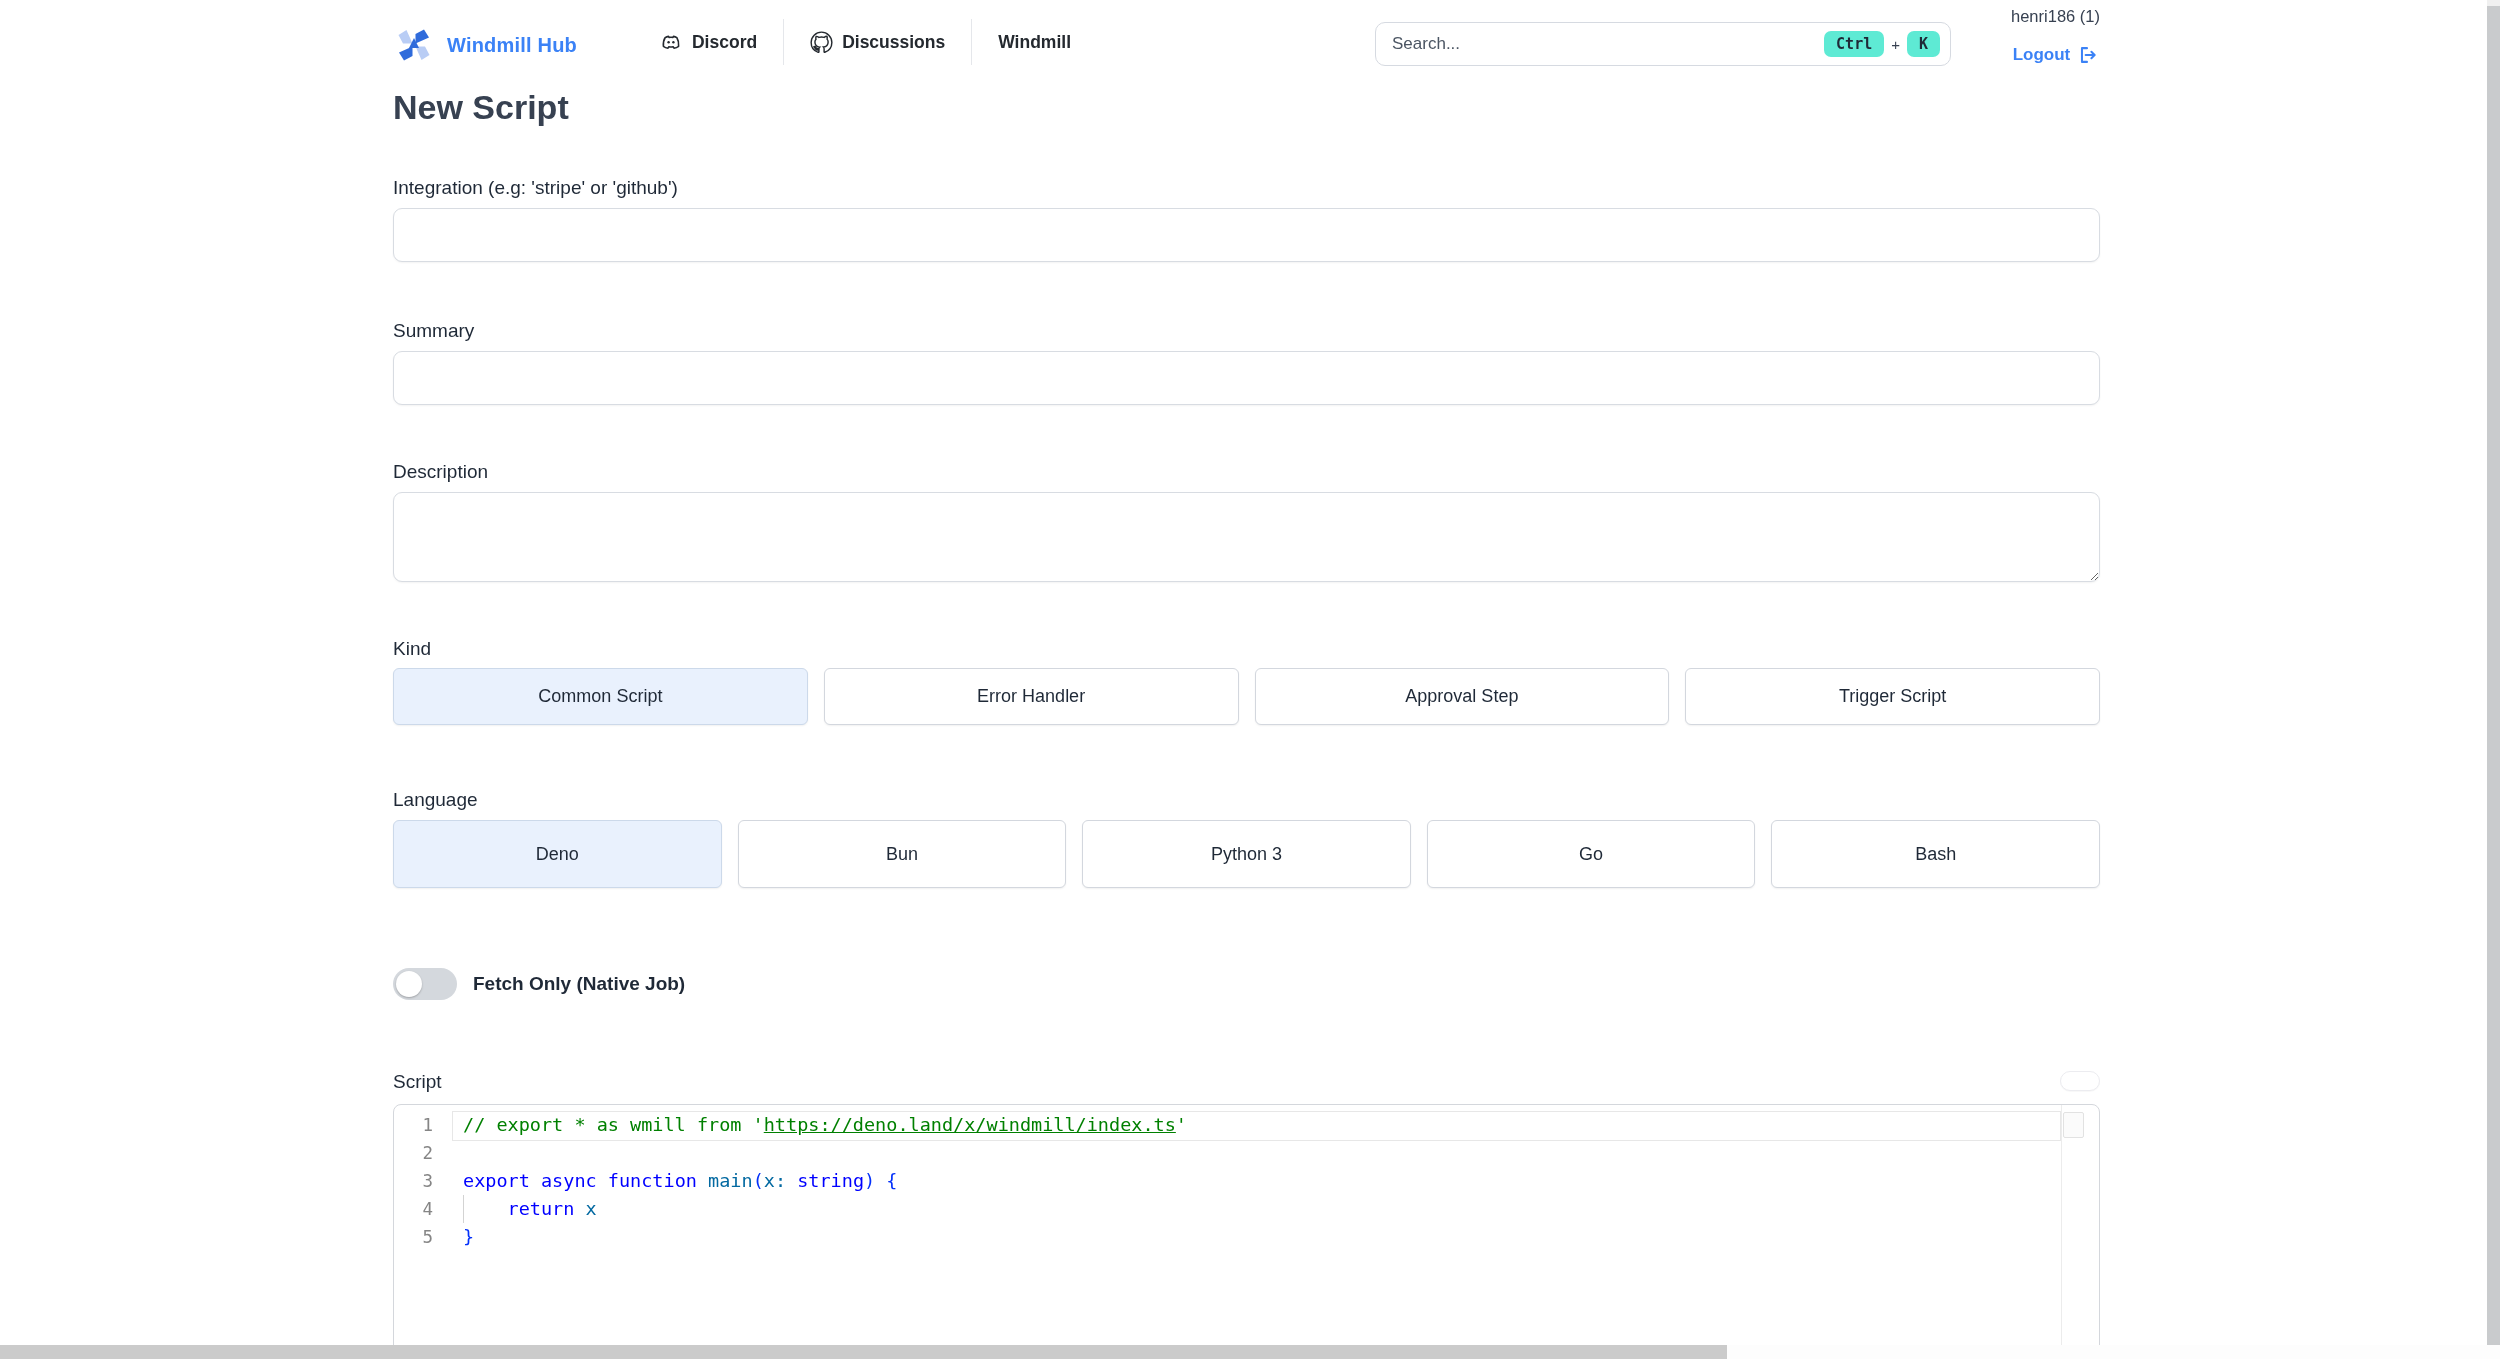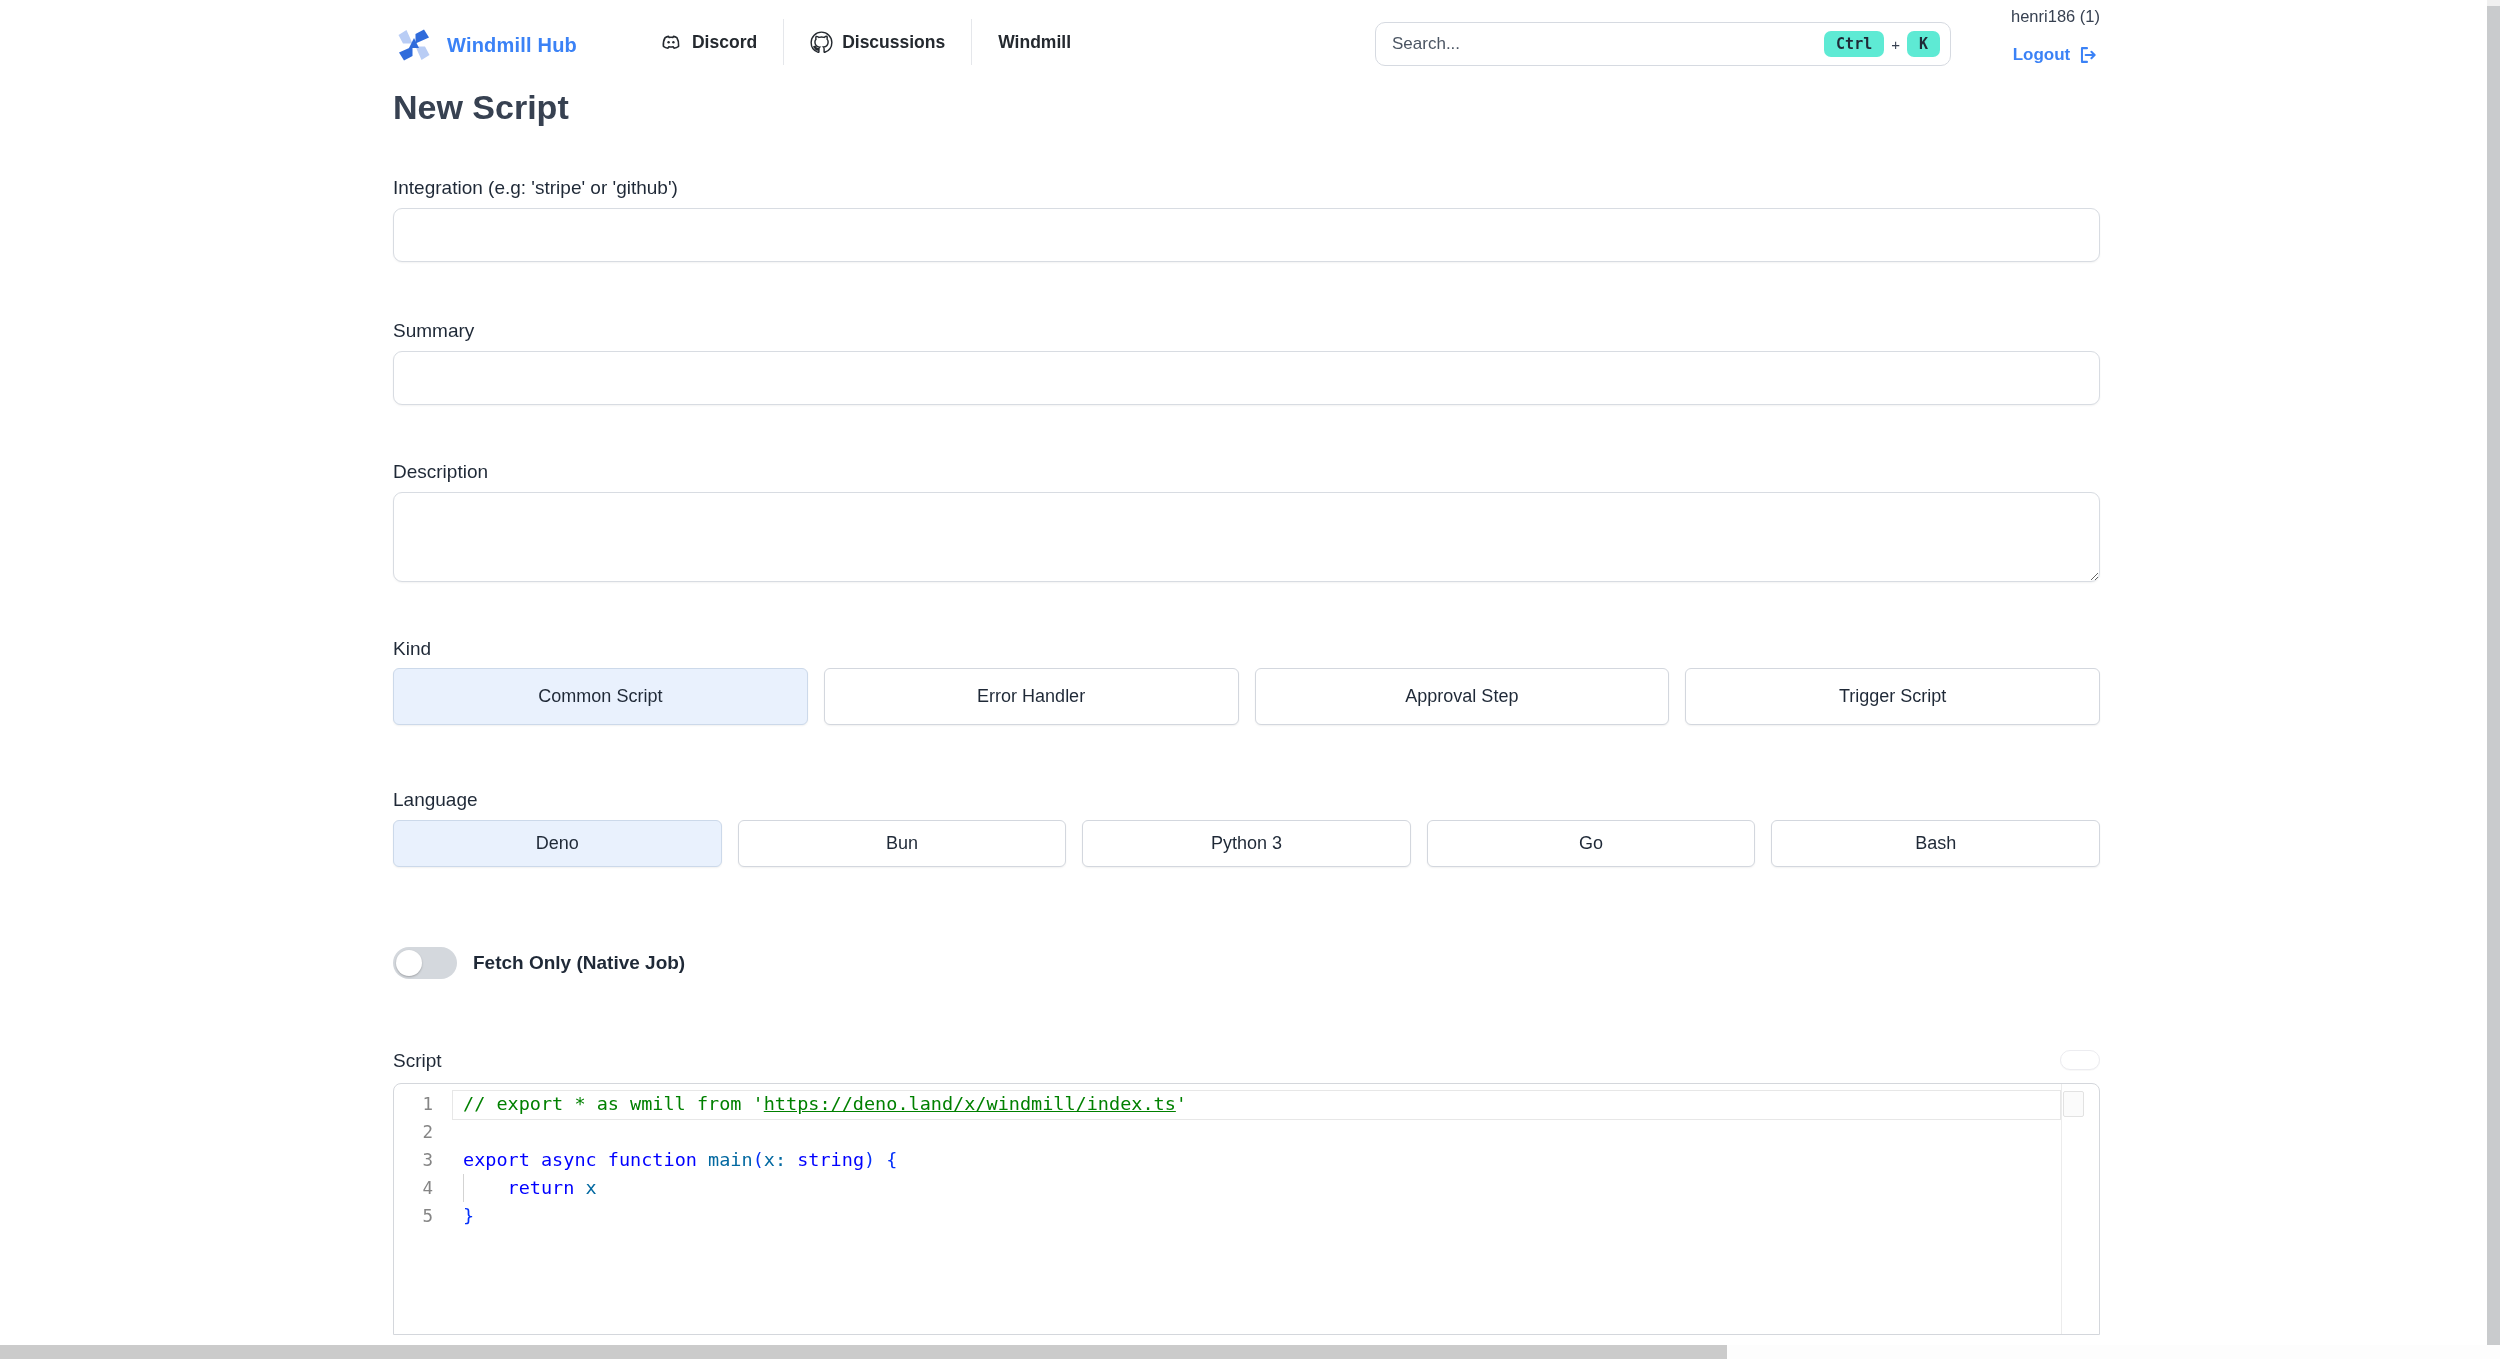--- a/index.html
+++ b/index.html
@@ -40,21 +40,21 @@
                 box-shadow:0 1px 2px rgba(0,0,0,.05); font-size:18px; padding:0 16px; outline:none;
                 font-family:"Liberation Sans", sans-serif; color:#1f2937; display:block; background:#fff; }
   textarea.text-input { height:90px; resize:vertical; padding-top:10px; }
 
   .btn-row { display:grid; gap:16px; margin-top:9px; }
   .cols-4 { grid-template-columns:repeat(4,1fr); margin-top:8px; }
   .cols-5 { grid-template-columns:repeat(5,1fr); }
   .choice-btn { height:57px; border:1px solid #d3d7de; border-radius:6px; background:#fff;
                 display:flex; align-items:center; justify-content:center; font-size:18px; color:#1f2937;
                 box-shadow:0 1px 2px rgba(0,0,0,.06); cursor:pointer; }
-  .cols-5 .choice-btn { height:47px; }
+  .cols-5 .choice-btn { height:68px; }
   .choice-btn.selected { background:var(--selected-bg); border-color:var(--selected-border); }
 
   .toggle-row { margin-top:80px; display:flex; align-items:center; gap:16px; }
   .toggle { width:64px; height:32px; border-radius:16px; background:var(--toggle-off); position:relative;
             cursor:pointer; }
   .toggle-knob { position:absolute; left:3px; top:3px; width:26px; height:26px; border-radius:50%;
                  background:#fff; box-shadow:0 1px 2px rgba(0,0,0,.25); }
   .toggle-label { font-size:19px; font-weight:600; color:#1f2937; }
 
   .script-row { margin-top:70px; display:flex; align-items:flex-end; justify-content:space-between; }

